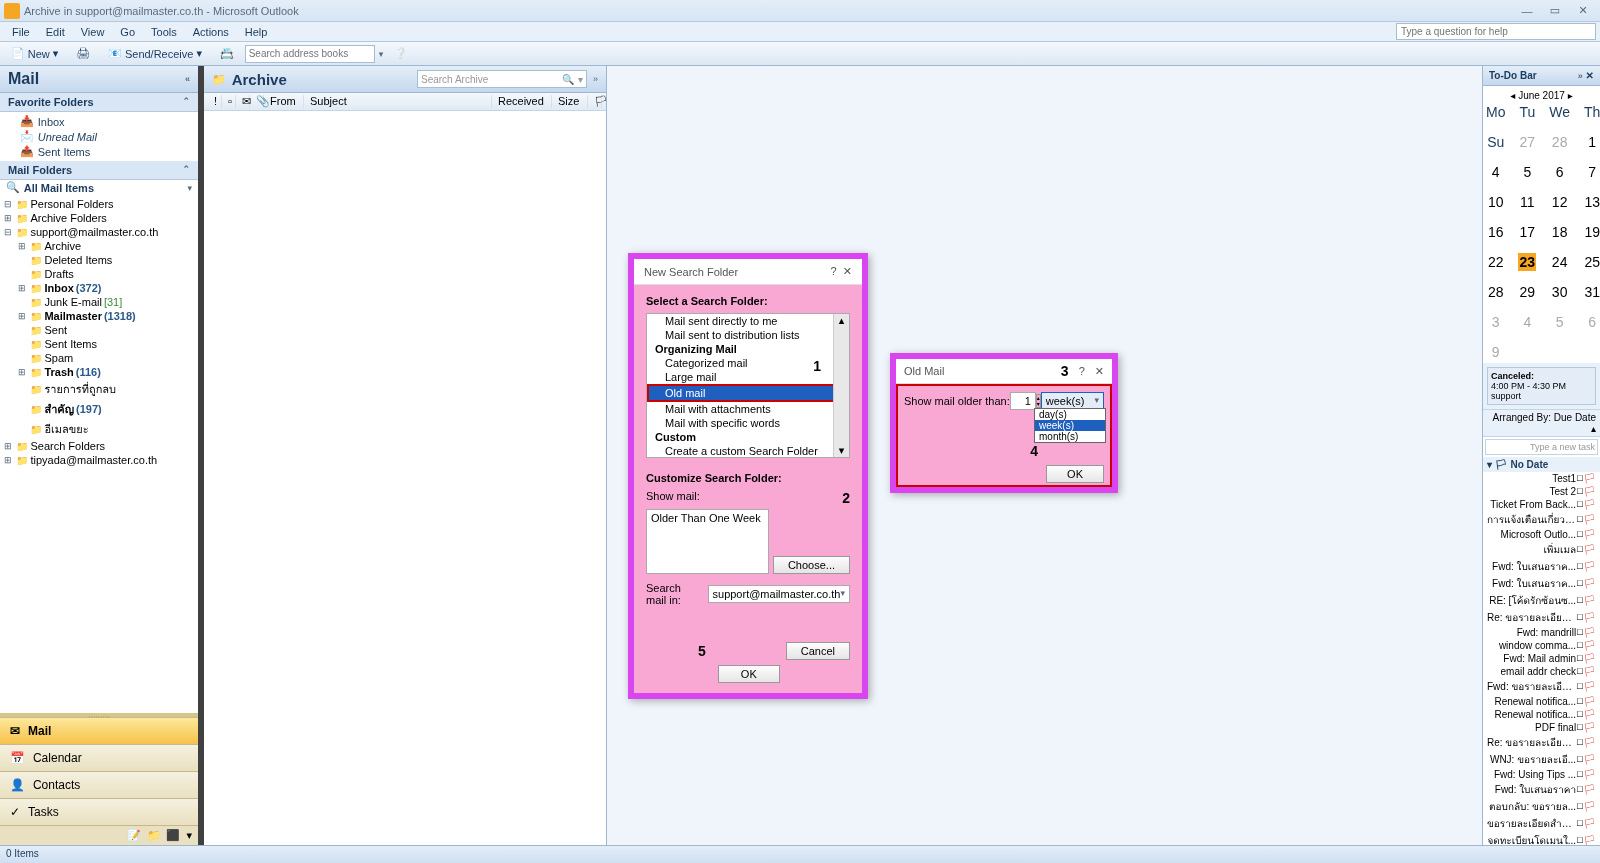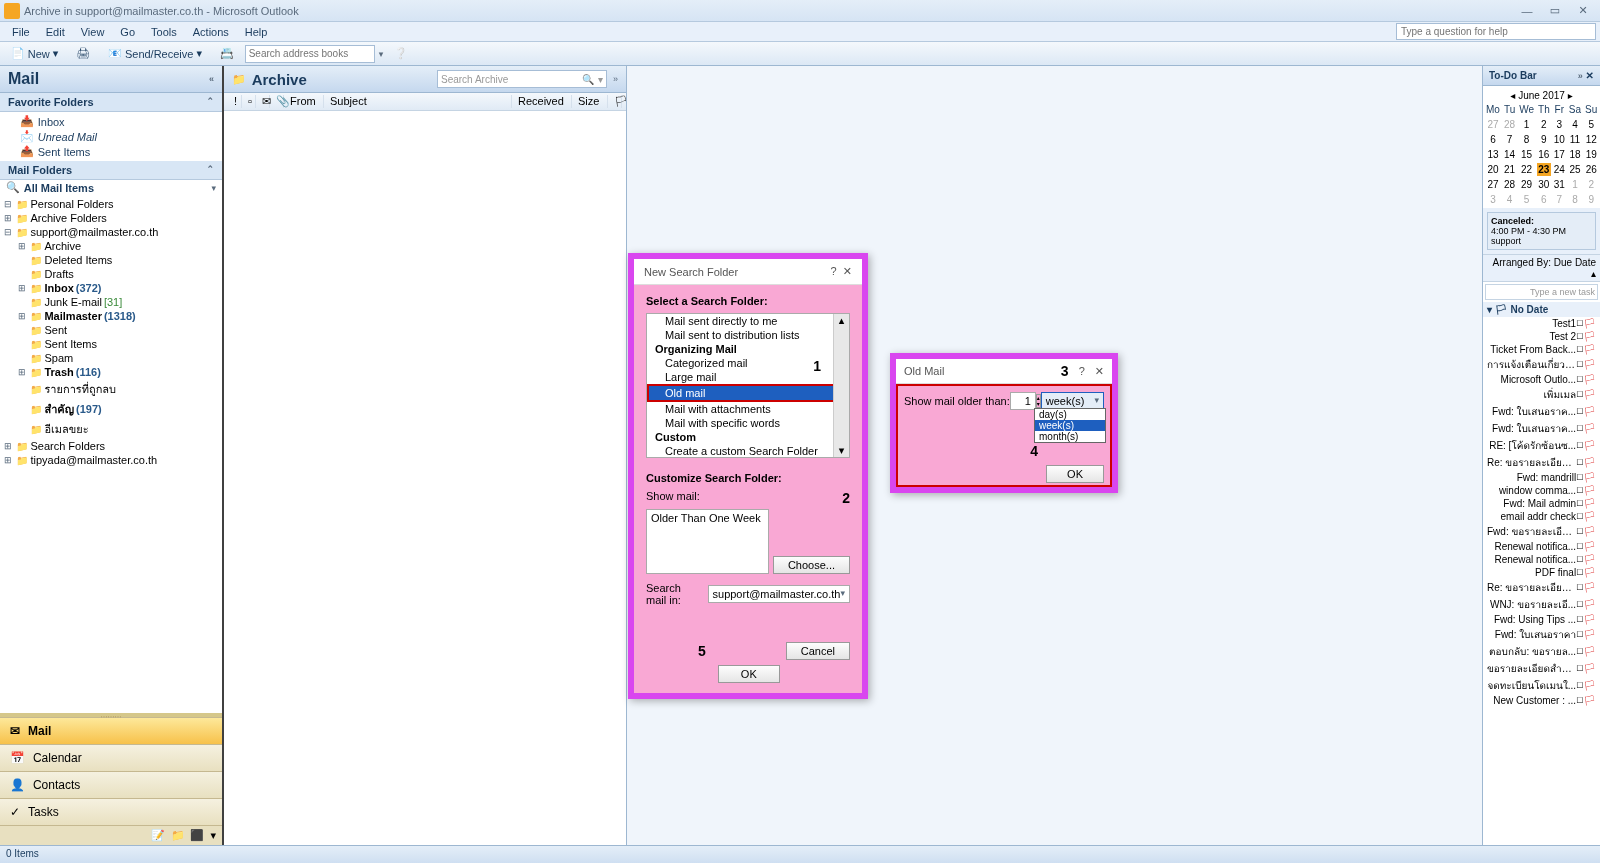--- a/index.html
+++ b/index.html
@@ -17,21 +17,21 @@
 .menubar span { padding: 2px 8px; color:#1a3b5d; font-size:11px; }
 .helpbox { position:absolute; right:4px; top:1px; width:200px; height:17px; border:1px solid #a6bdd6; background:#fff; color:#999; padding:1px 4px; font-size:10px; }
 
 
 .toolbar { height: 24px; background: linear-gradient(#f4f8fc,#dce8f5); border-bottom:1px solid #9db7d1; display:flex; align-items:center; padding:0 4px; gap:4px; }
 .tbtn { padding:2px 6px; border:1px solid transparent; display:flex; align-items:center; gap:3px; font-size:11px; color:#1a3b5d; }
 .tsearch { width:130px; height:18px; border:1px solid #a6bdd6; background:#fff; padding:1px 3px; font-size:10px; color:#999;}
 
 
 .main { display:flex; height: calc(100% - 84px); }
-.navpane { width: 224px; background:#bef264; border-right:2px solid #404040; display:flex; flex-direction:column; }
+.navpane { width: 204px; background:#bef264; border-right:6px solid #404040; display:flex; flex-direction:column; }
 .nav-header { background: linear-gradient(#e4eef8,#c5d8ee); padding:4px 8px; font-size:16px; font-weight:bold; color:#1a3b5d; border-bottom:1px solid #9db7d1; display:flex; justify-content:space-between; align-items:center;}
 .nav-section { background:#d8e6f5; padding:3px 8px; font-size:11px; font-weight:bold; color:#1a3b5d; border-bottom:1px solid #b5c9de; display:flex; justify-content:space-between;}
 .nav-body { background:#fff; flex:0 0 auto; padding:2px 0; }
 .nav-item { padding:1px 6px 1px 20px; display:flex; align-items:center; gap:4px; font-size:11px; color:#1a3b5d; }
 .nav-tree { background:#fff; flex:1; overflow:auto; padding:2px 0; font-size:11px; }
 .tree-item { padding:1px 4px; display:flex; align-items:center; gap:2px; white-space:nowrap; }
 .indent0{padding-left:4px}.indent1{padding-left:18px}
 .bold { font-weight:bold; }
 .count { color:#2a5a8a; }
 .green { color:#3a8a3a; }
@@ -51,21 +51,21 @@
 .empty-msg { text-align:center; padding:12px; color:#333; font-size:11px; }
 
 
 .readpane { flex:1; background:#f0f5fb; position:relative; }
 
 
 .todopane { width: 118px; border-left:1px solid #9db7d1; background:#e8f0fa; display:flex; flex-direction:column; font-size:10px;}
 .todo-header { background:linear-gradient(#e4eef8,#c5d8ee); padding:4px 6px; font-weight:bold; color:#1a3b5d; border-bottom:1px solid #9db7d1; display:flex; justify-content:space-between;}
 .calendar { background:#fff; padding:2px; }
 .cal-title { text-align:center; font-size:10px; padding:2px; }
-.cal-grid { display:grid; grid-template-columns:repeat(7,1fr); gap:2px; font-size:10px; text-align:center;}
+.cal-grid { display:grid; grid-template-columns:repeat(6,1fr); gap:12px; font-size:14px; text-align:center;}
 .cal-grid span { padding:1px; }
 .cal-grid .hdr { color:#1a3b5d; font-weight:normal;}
 .cal-grid .today { background:#f5a623; color:#000; font-weight:bold;}
 .cal-grid .other { color:#aaa; }
 .appt { background:#e4edf7; border:1px solid #b5c9de; margin:4px; padding:3px; font-size:9px;}
 .task-section { background:#fff; flex:1; overflow:hidden; border-top:1px solid #c5d4e3;text-align:right;}
 .task-hdr { background:#e8f0fa; padding:2px 4px; font-size:10px; border-bottom:1px solid #c5d4e3;}
 .task-input { border:1px solid #c5d4e3; margin:2px; padding:2px; font-size:9px; color:#999;}
 .task-group { background:#e8f0fa; padding:2px 4px; font-size:10px; font-weight:bold; color:#1a3b5d; display:flex; align-items:center; gap:3px;}
 .task-item { display:flex; align-items:center; padding:1px 4px; font-size:10px; white-space:nowrap; overflow:hidden;}

